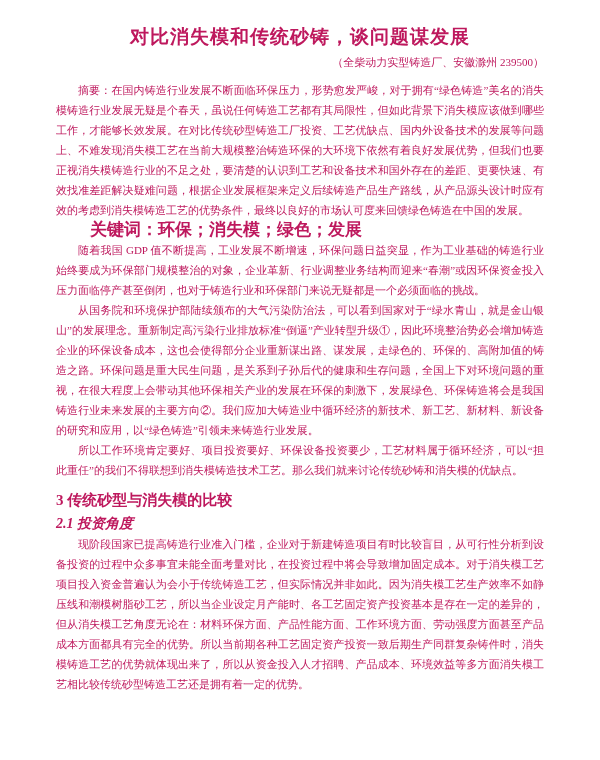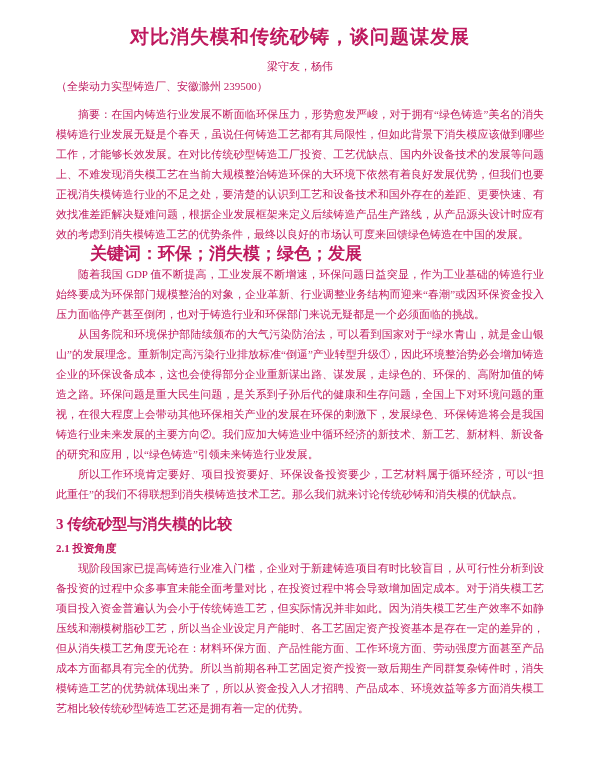--- a/index.html
+++ b/index.html
@@ -28,21 +28,21 @@
   }
   .authors {
     margin-top: 9px;
     font-size: 11px;
     text-align: center;
     line-height: 15px;
   }
   .affiliation {
     margin-top: 5px;
     font-size: 11px;
-    text-align: left;
+    text-align: right;
     line-height: 15px;
   }
   .abstract {
     margin: 10px 0 0 0;
     font-size: 11px;
     font-weight: normal;
     line-height: 20px;
     text-align: justify;
     text-indent: 2em;
   }
@@ -54,41 +54,41 @@
     text-indent: 2em;
   }
   h2.sec {
     margin: 10px 0 4px 0;
     font-size: 15px;
     font-weight: bold;
     line-height: 20px;
   }
   h3.subsec {
     margin: 6px 0 2px 0;
-    font-size: 11px;
+    font-size: 14px;
     font-weight: bold;
     line-height: 16px;
+    font-style: italic;
   }
   p.body {
     margin: 0;
     font-size: 11px;
     line-height: 20px;
     text-align: justify;
     text-indent: 2em;
     font-family: Liberation Serif, serif;
   }
 </style>
 </head>
 <body>
 
 <div class="page">
 
   <h1 class="title">对比消失模和传统砂铸，谈问题谋发展</h1>
 
-  <div class="authors">梁守友，杨伟</div>
 
   <div class="affiliation">（全柴动力实型铸造厂、安徽滁州 239500）</div>
 
   <p class="abstract"><span>摘要：</span><span>在国内铸造行业发展不断面临环保压力，形势愈发严峻，对于拥有“绿色铸造”美名的消失模铸造行业发展无疑是个春天，虽说任何铸造工艺都有其局限性，但如此背景下消失模应该做到哪些工作，才能够长效发展。在对比传统砂型铸造工厂投资、工艺优缺点、国内外设备技术的发展等问题上、不难发现消失模工艺在当前大规模整治铸造环保的大环境下依然有着良好发展优势，但我们也要正视消失模铸造行业的不足之处，要清楚的认识到工艺和设备技术和国外存在的差距、更要快速、有效找准差距解决疑难问题，根据企业发展框架来定义后续铸造产品生产路线，从产品源头设计时应有效的考虑到消失模铸造工艺的优势条件，最终以良好的市场认可度来回馈绿色铸造在中国的发展。</span></p>
 
   <p class="keywords"><span>关键词：</span><span>环保；消失模；绿色；发展</span></p>
 
 
   <p class="body">随着我国 GDP 值不断提高，工业发展不断增速，环保问题日益突显，作为工业基础的铸造行业始终要成为环保部门规模整治的对象，企业革新、行业调整业务结构而迎来“春潮”或因环保资金投入压力面临停产甚至倒闭，也对于铸造行业和环保部门来说无疑都是一个必须面临的挑战。</p>
   <p class="body">从国务院和环境保护部陆续颁布的大气污染防治法，可以看到国家对于“绿水青山，就是金山银山”的发展理念。重新制定高污染行业排放标准“倒逼”产业转型升级①，因此环境整治势必会增加铸造企业的环保设备成本，这也会使得部分企业重新谋出路、谋发展，走绿色的、环保的、高附加值的铸造之路。环保问题是重大民生问题，是关系到子孙后代的健康和生存问题，全国上下对环境问题的重视，在很大程度上会带动其他环保相关产业的发展在环保的刺激下，发展绿色、环保铸造将会是我国铸造行业未来发展的主要方向②。我们应加大铸造业中循环经济的新技术、新工艺、新材料、新设备的研究和应用，以“绿色铸造”引领未来铸造行业发展。</p>

